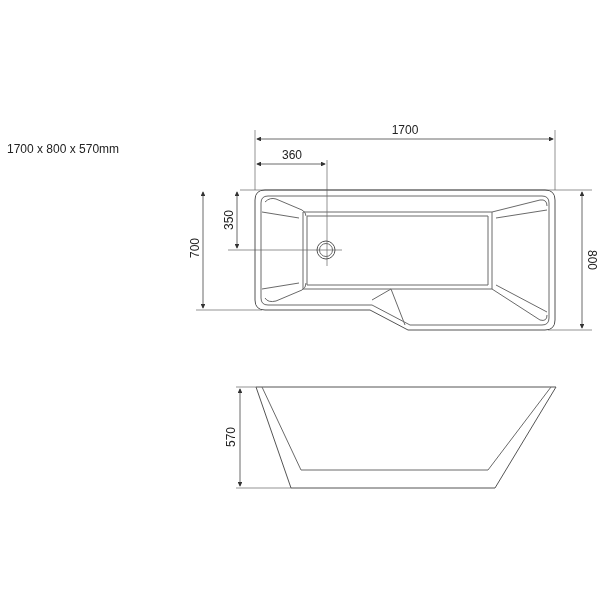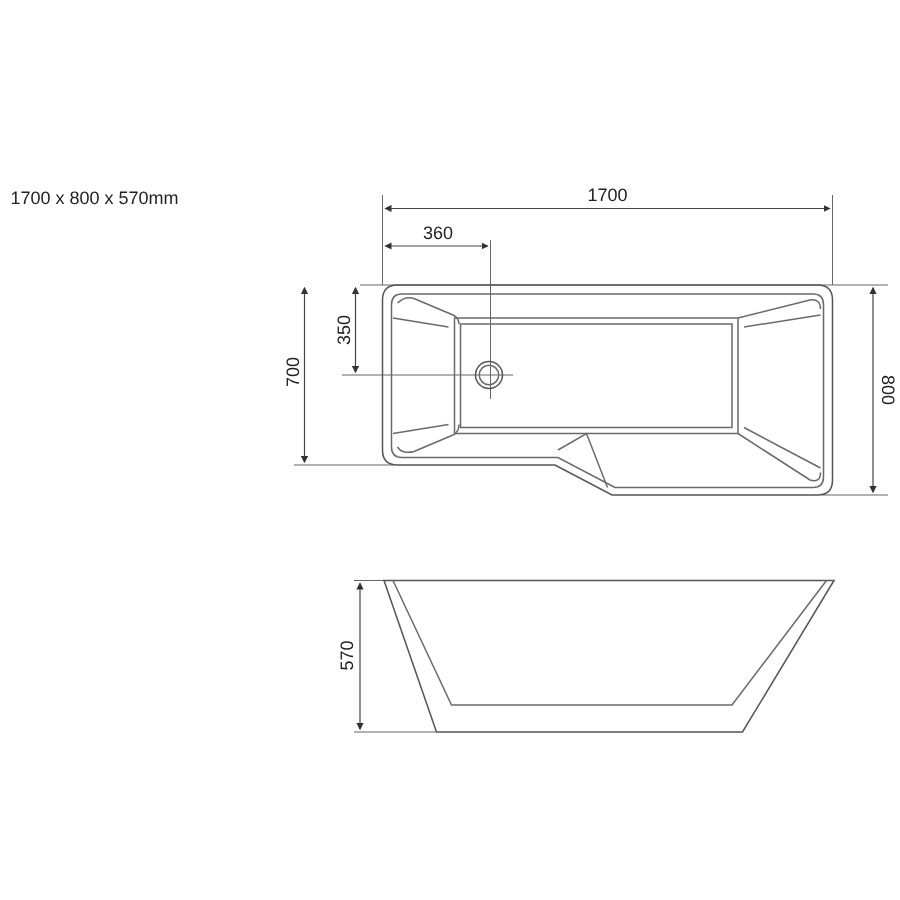--- a/index.html
+++ b/index.html
@@ -3,21 +3,21 @@
 <meta charset="utf-8">
 <style>
   html, body { margin:0; padding:0; background:#ffffff; }
   body { width:600px; height:600px; position:relative; overflow:hidden; font-family:"Liberation Sans", sans-serif; }
   #drawing { position:absolute; left:0; top:0; width:600px; height:600px; }
   .ln { stroke:#555555; stroke-width:1; fill:none; }
   .ln2 { stroke:#6a6a6a; stroke-width:1; fill:none; }
   .dim { stroke:#444444; stroke-width:0.8; fill:none; }
   .ext { stroke:#666666; stroke-width:0.7; fill:none; }
   .txt { font-family:"Liberation Sans", sans-serif; font-size:12px; fill:#222222; }
-  .spec { position:absolute; left:7px; top:125px; font-size:12px; color:#222222; font-family:"Liberation Sans", sans-serif; }
+  .spec { position:absolute; left:7px; top:142px; font-size:12px; color:#222222; font-family:"Liberation Sans", sans-serif; }
 </style>
 </head>
 <body>
 
 <div class="spec">1700 x 800 x 570mm</div>
 
 <svg id="drawing" viewBox="0 0 600 600">
   <defs>
     <marker id="arr" markerWidth="6" markerHeight="6" refX="5" refY="3" orient="auto-start-reverse">
       <path d="M0,0 L6,3 L0,6 z" fill="#333"></path>

